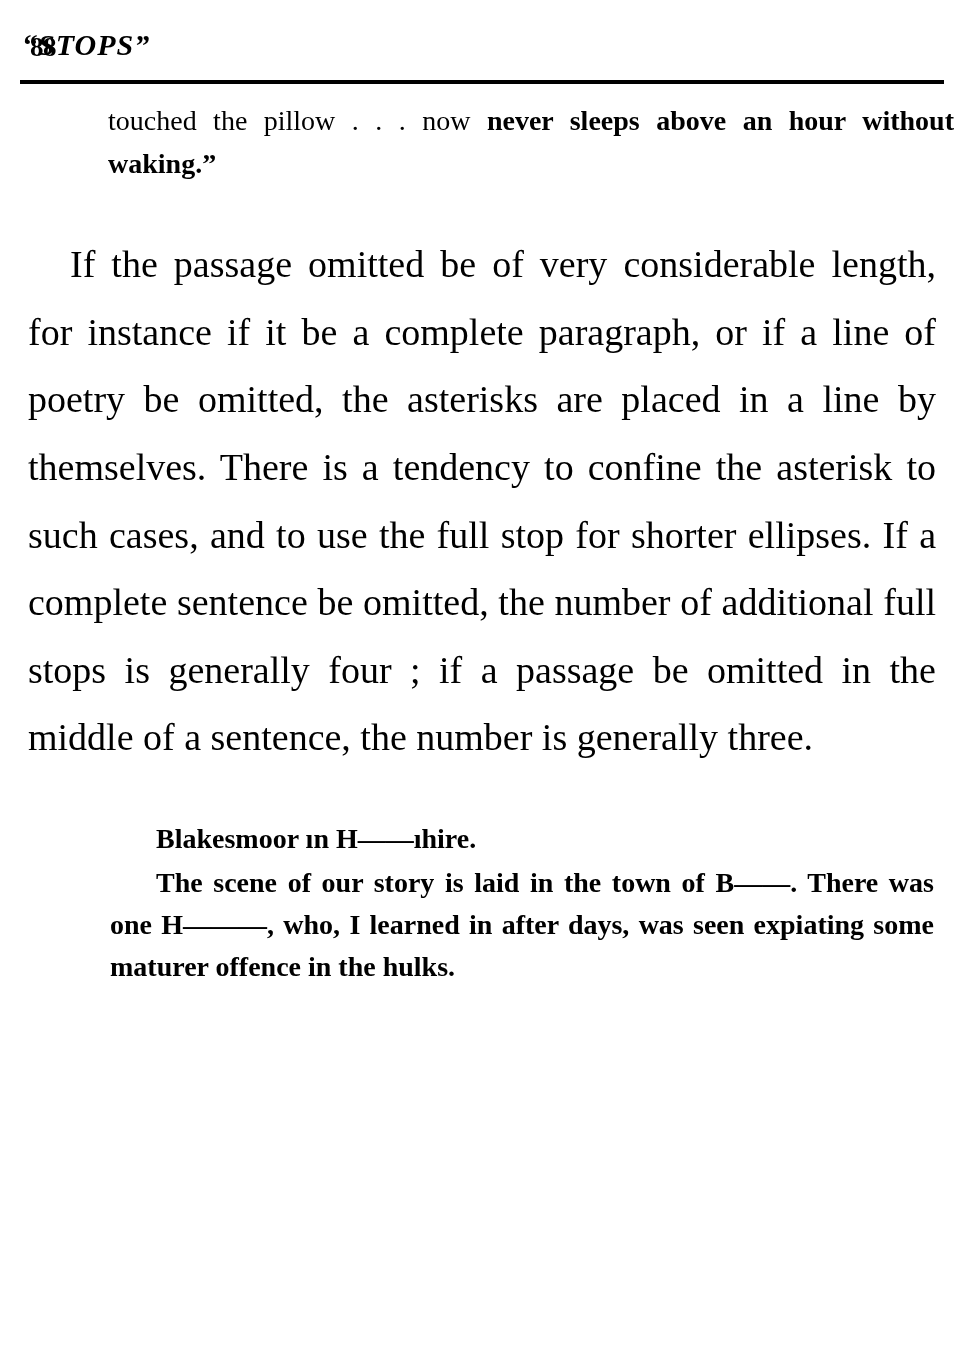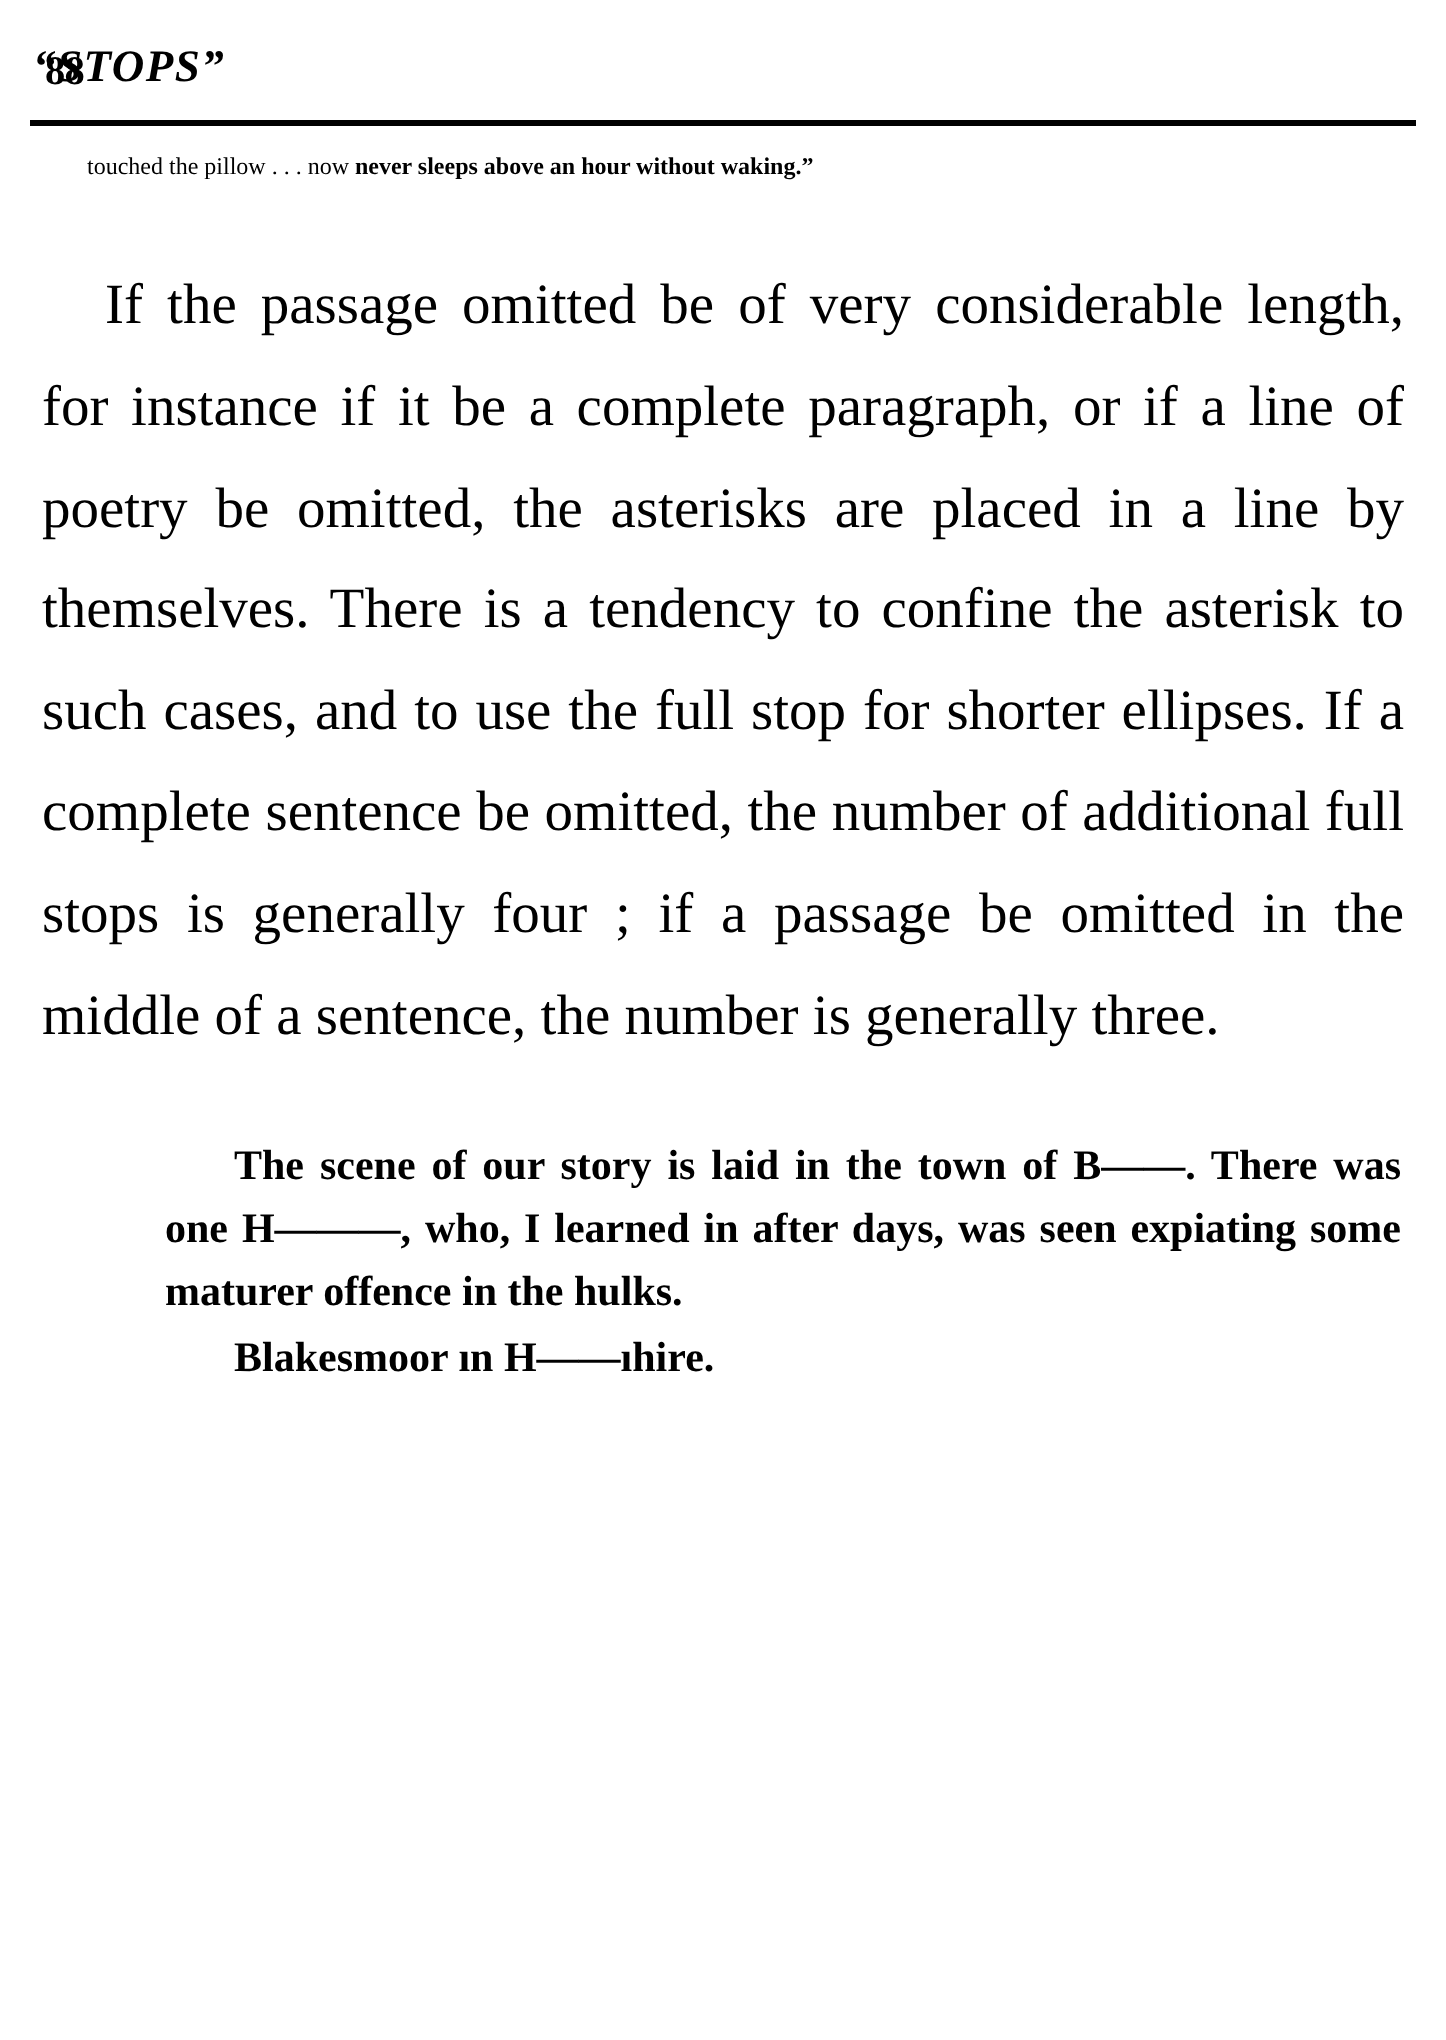--- a/index.html
+++ b/index.html
@@ -74,23 +74,23 @@
     font-size: 38px;
     line-height: 1.78;
     text-align: justify;
     text-justify: inter-word;
     -webkit-hyphens: none;
     hyphens: none;
   }
 
   
   .quote-top {
-    font-size: 16px;
+    font-size: 28px;
     line-height: 1.52;
-    margin: 0 0 46px 30px;
+    margin: 0 0 46px 80px;
     width: 846px;
     text-align: justify;
   }
   .quote-top .bold {
     font-weight: bold;
   }
 
   .body-para {
     text-indent: 42px;
     margin-bottom: 8px;
@@ -134,18 +134,18 @@
   <div class="rule"></div>
 
   <div class="content">
 
     <p class="quote-top"><span>touched  the  pillow . . .  now  </span><span class="bold">never sleeps above an</span> <span class="bold">hour without waking.”</span></p>
 
     <p class="body-para">If the passage omitted be  of  very  considerable length, for instance if it be a complete  paragraph, or  if  a  line  of  poetry  be  omitted,  the  asterisks are  placed  in  a  line  by  themselves.   There  is a tendency to confine the asterisk to such cases, and  to  use  the  full  stop  for  shorter  ellipses. If  a  complete  sentence  be  omitted,  the  number of  additional  full  stops  is  generally  four ; if  a passage be omitted in the middle of a sentence, the number is generally three.</p>
 
 
     <div class="extract">
+      <p>Blakesmoor ın H——ıhire.</p>
       <p>The scene of our story is laid in the town of B——. There was one H———, who, I learned in after days, was  seen  expiating  some  maturer  offence  in  the hulks.</p>
-      <p>Blakesmoor ın H——ıhire.</p>
     </div>
 
   </div>
 </div>
 
 </body></html>

